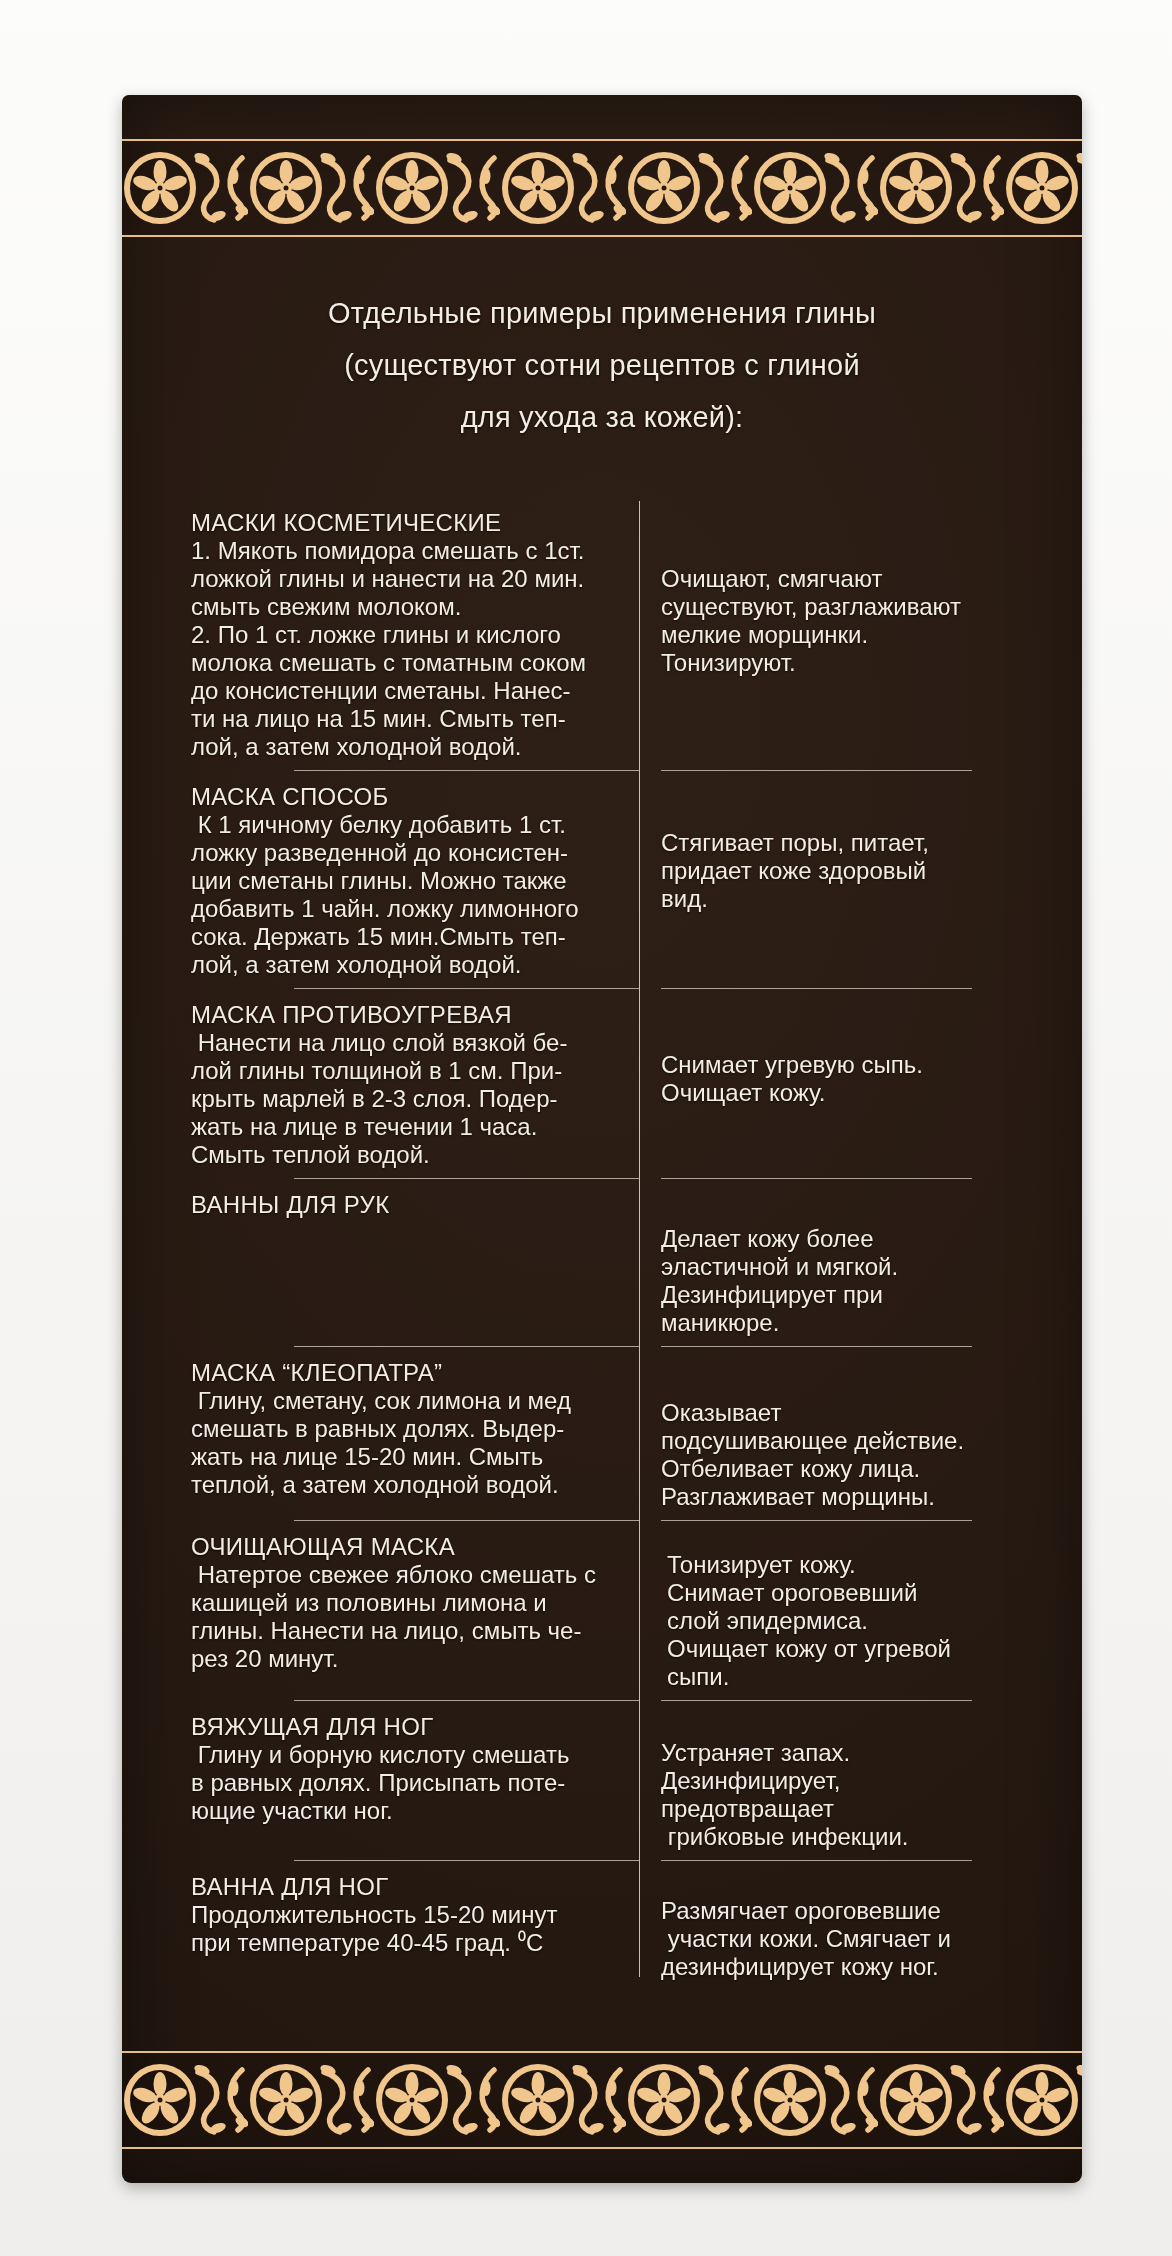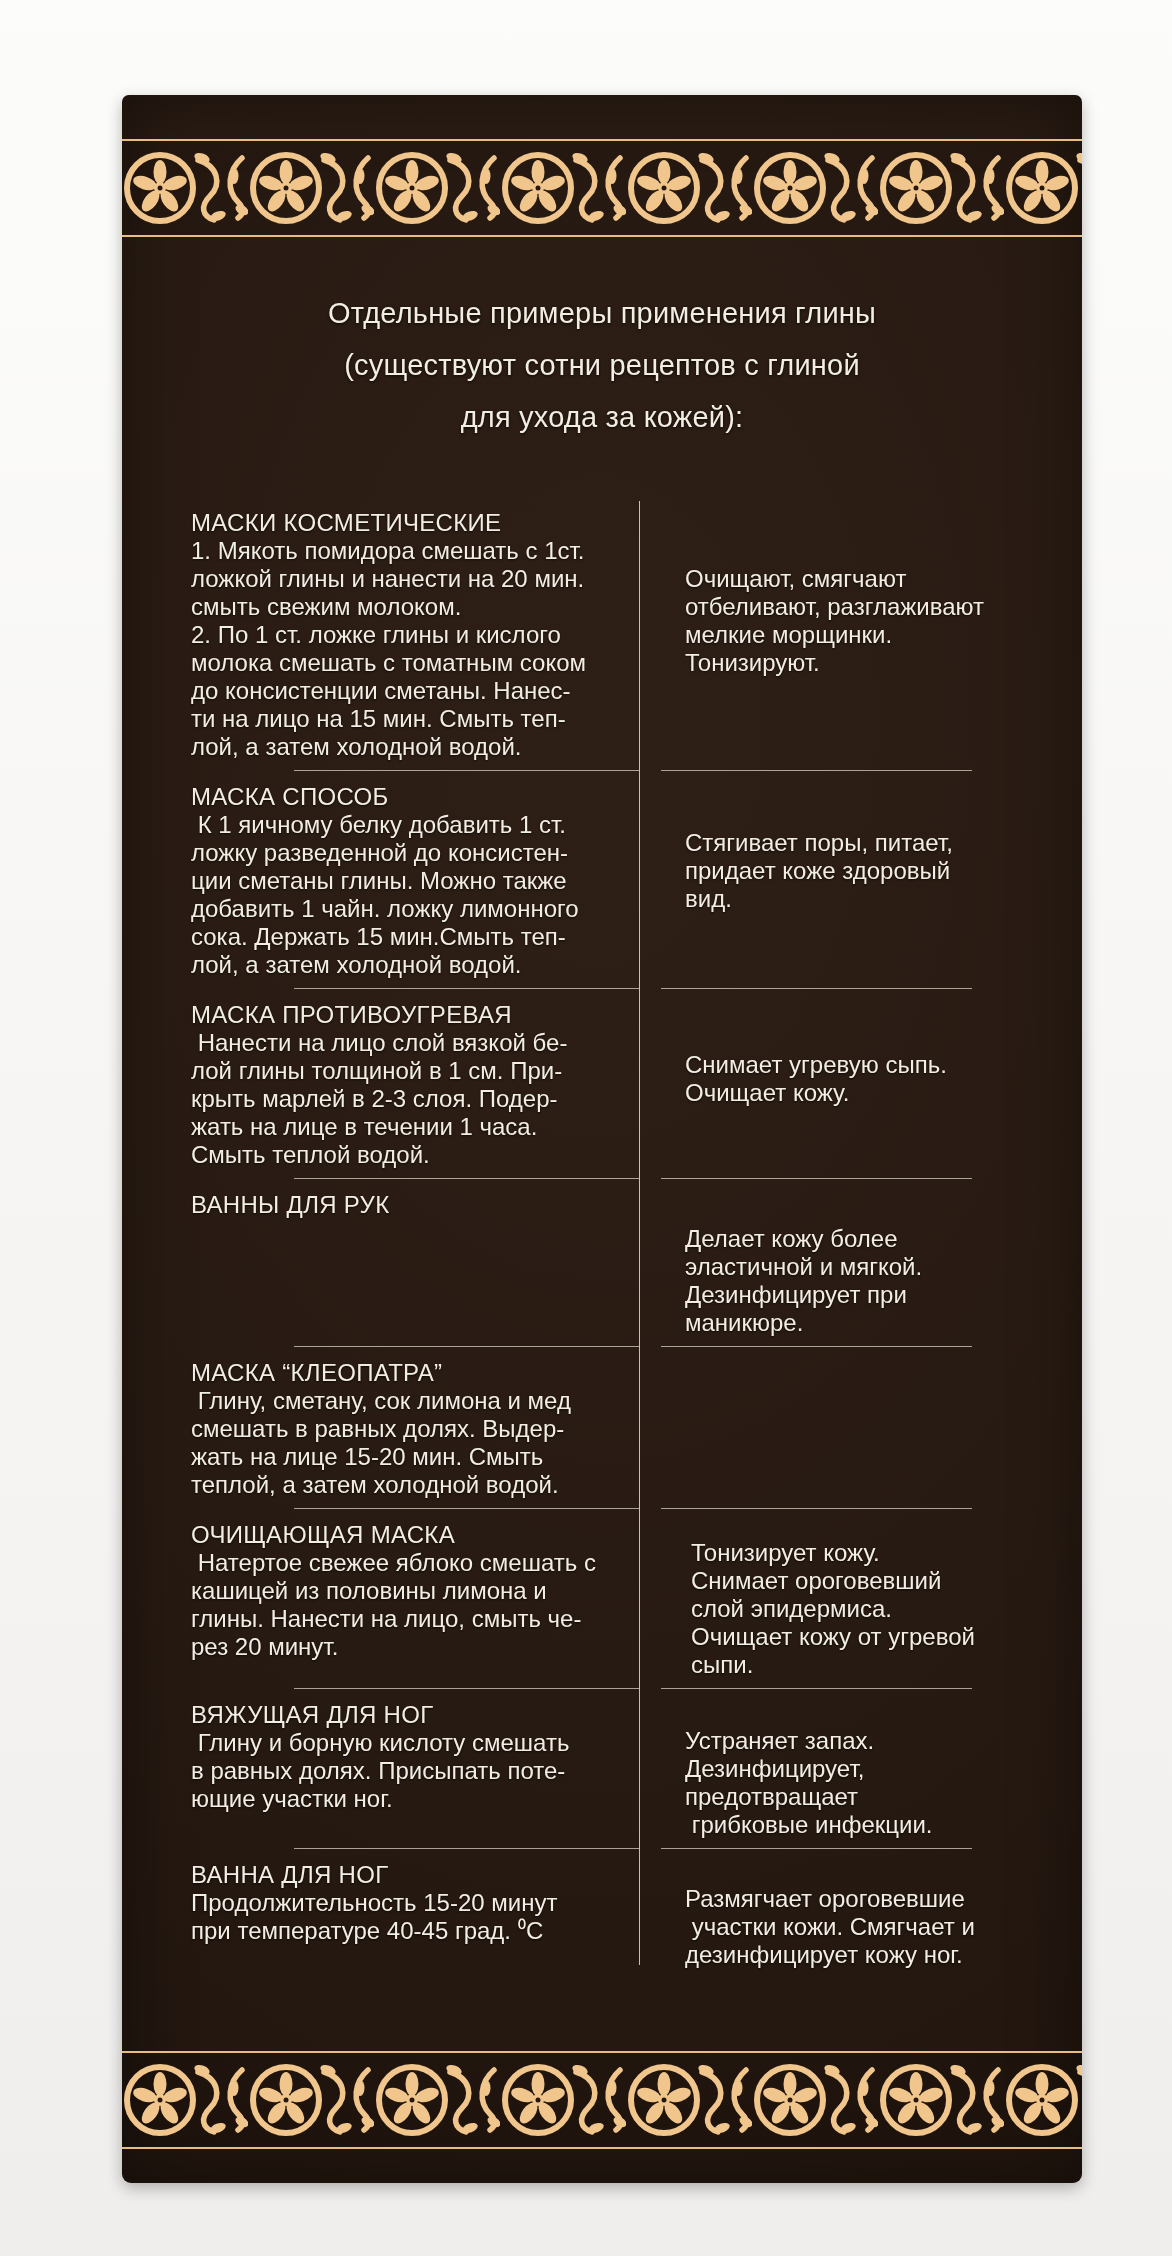--- a/index.html
+++ b/index.html
@@ -39,21 +39,21 @@
   }
   .header-row { display:flex; position:relative; padding:8px 0 14px; }
   .header-row::after {
     content:""; position:absolute; left:103px; right:70px; bottom:0; height:2px;
     background:rgba(234,228,216,0.9);
   }
   .header-cell { font-size:24px; letter-spacing:0.6px; text-shadow:0 1px 2px rgba(0,0,0,0.7); }
   .h-method { width:448px; box-sizing:border-box; }
   .h-result { padding-left:22px; }
 
-  .row { display:flex; position:relative; padding:12px 0 10px;gap:24px; }
+  .row { display:flex; position:relative; padding:12px 0 10px; }
   .sep-l { position:absolute; left:103px; bottom:0; width:345px; height:1px; background:rgba(228,221,208,0.7); }
   .sep-r { position:absolute; left:470px; bottom:0; width:311px; height:1px; background:rgba(228,221,208,0.7); }
 
   .cell-left  { width:448px; box-sizing:border-box; padding-right:26px; }
   .cell-right { flex:1; box-sizing:border-box; padding-left:22px; padding-right:8px; }
   .method-title { font-size:24px; line-height:28px; letter-spacing:0.3px; text-shadow:0 1px 2px rgba(0,0,0,0.7); }
   .method-body, .result-body {
     font-size:24px; line-height:28px; white-space:pre-wrap;
     text-shadow:0 1px 2px rgba(0,0,0,0.7);
   }
@@ -118,21 +118,21 @@
 ложкой глины и нанести на 20 мин.
 смыть свежим молоком.
 2. По 1 ст. ложке глины и кислого
 молока смешать с томатным соком
 до консистенции сметаны. Нанес-
 ти на лицо на 15 мин. Смыть теп-
 лой, а затем холодной водой.</div>
       </div>
       <div class="cell-right">
         <div class="result-body">Очищают, смягчают
-отбеливают, разглаживают
+существуют, разглаживают
 мелкие морщинки.
 Тонизируют.</div>
       </div>
       <div class="sep-l"></div>
       <div class="sep-r"></div>
     </div>
 
     <div class="row r1">
       <div class="cell-left">
         <div class="method-title">МАСКА СПОСОБ</div>
@@ -184,20 +184,26 @@
     </div>
 
     <div class="row r4">
       <div class="cell-left">
         <div class="method-title">МАСКА “КЛЕОПАТРА”</div>
         <div class="method-body"> Глину, сметану, сок лимона и мед
 смешать в равных долях. Выдер-
 жать на лице 15-20 мин. Смыть
 теплой, а затем холодной водой.</div>
       </div>
+      <div class="cell-right">
+        <div class="result-body">Оказывает
+подсушивающее действие.
+Отбеливает кожу лица.
+Разглаживает морщины.</div>
+      </div>
       <div class="sep-l"></div>
       <div class="sep-r"></div>
     </div>
 
     <div class="row r5">
       <div class="cell-left">
         <div class="method-title">ОЧИЩАЮЩАЯ МАСКА</div>
         <div class="method-body"> Натертое свежее яблоко смешать с
 кашицей из половины лимона и
 глины. Нанести на лицо, смыть че-

